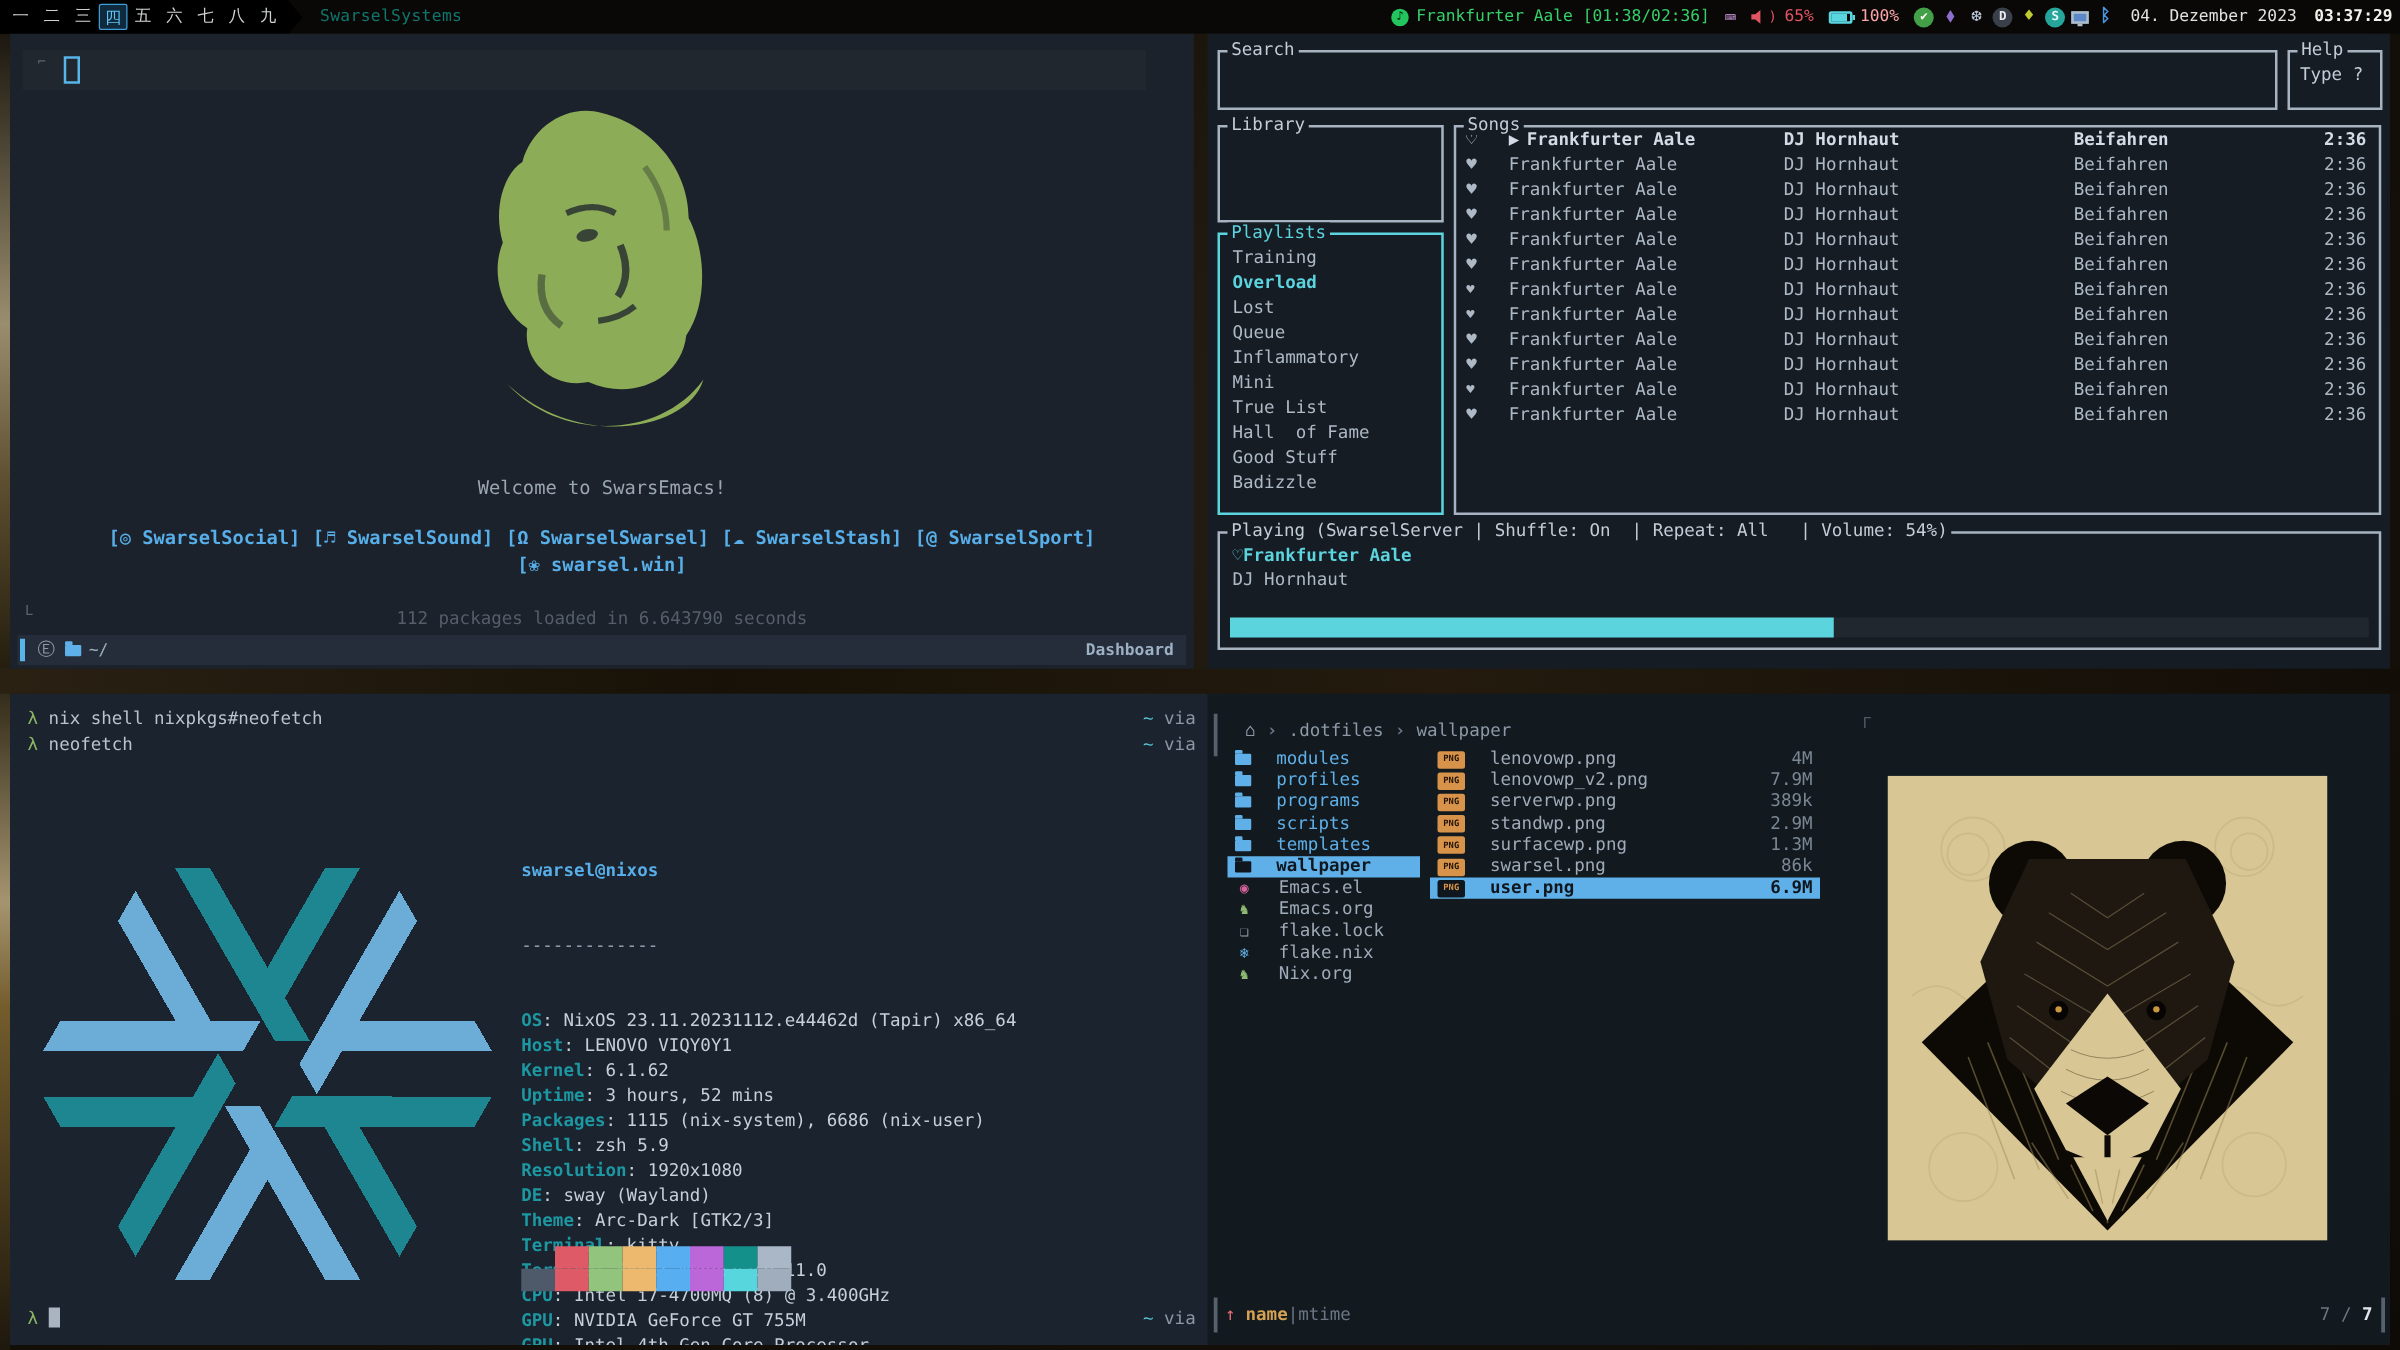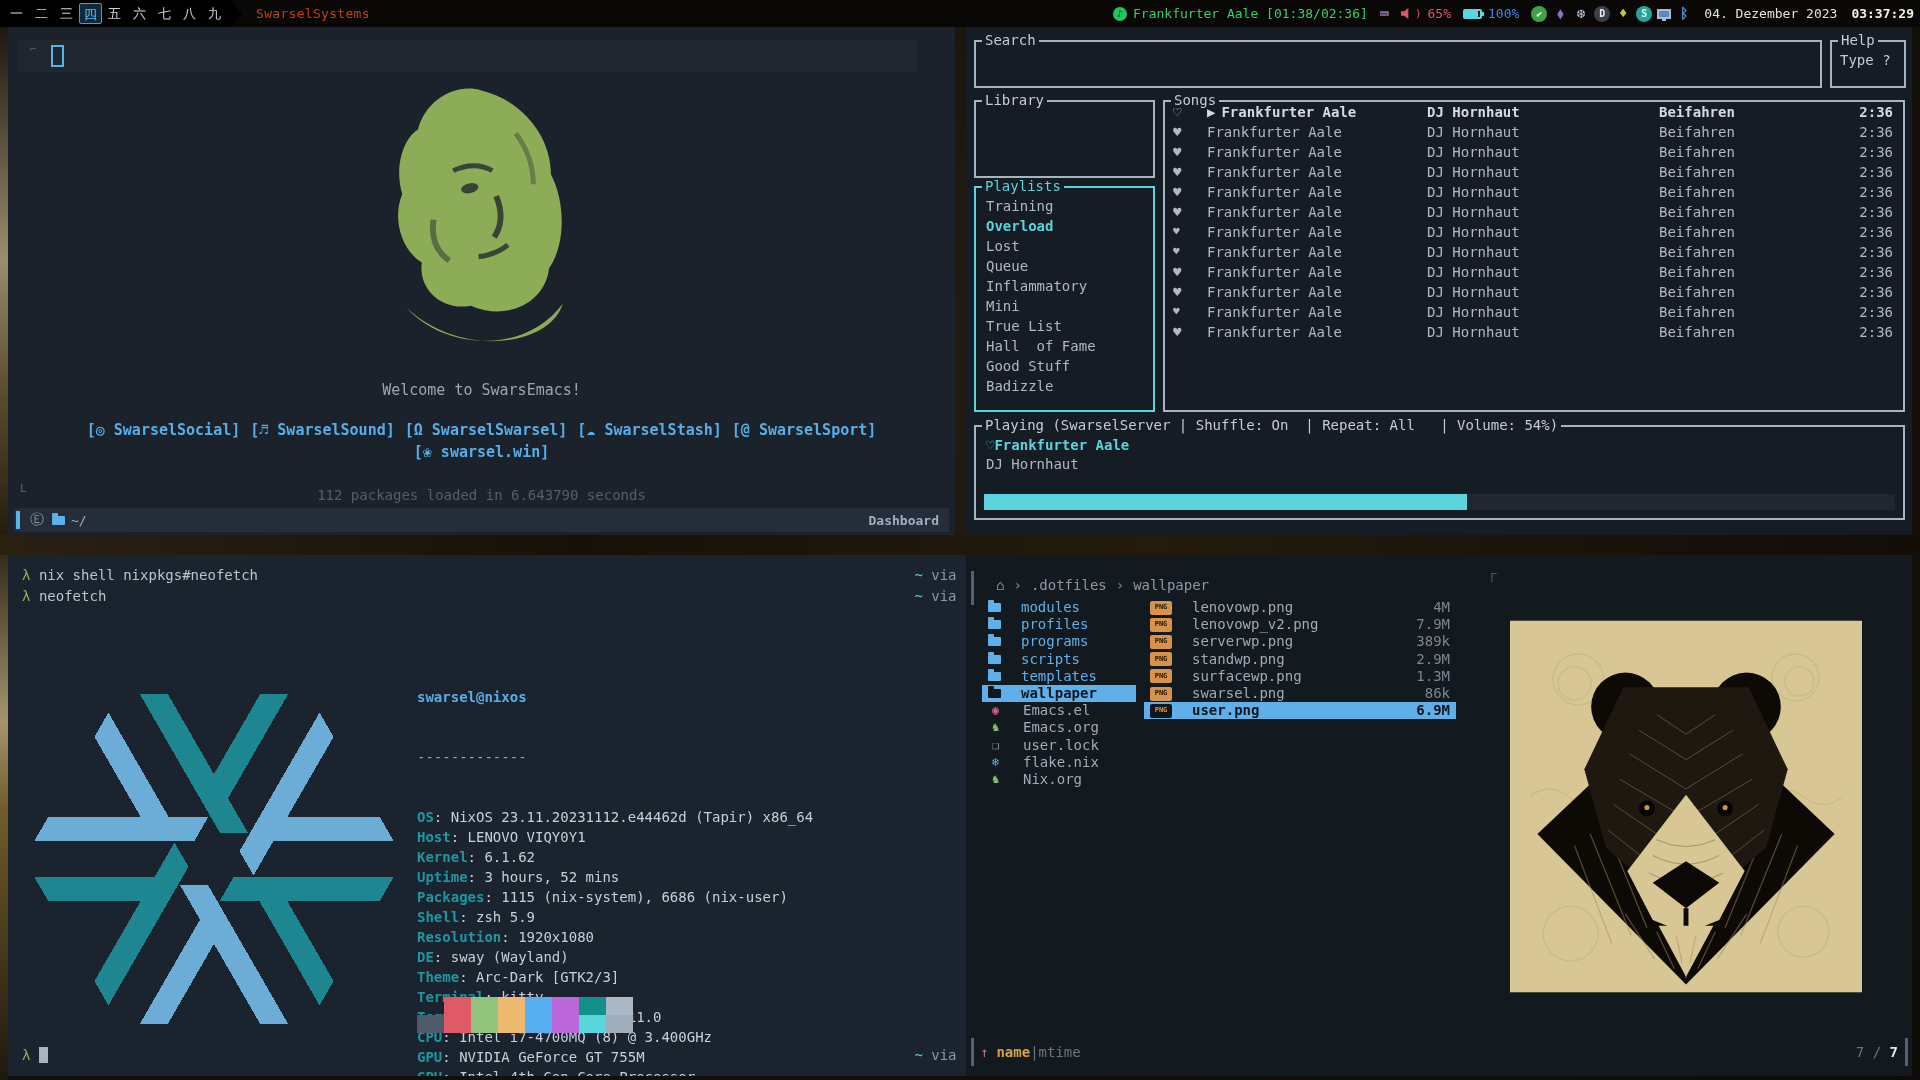--- a/index.html
+++ b/index.html
@@ -16,33 +16,33 @@
   .wall-mid { position:absolute; left:0; top:535px; width:1920px; height:20px;
     background:linear-gradient(90deg,#2a2113,#171107 30%, #241b0e 60%, #120d07); }
 
   
   .topbar { position:absolute; left:0; top:0; width:1920px; height:27px;
     background:rgba(9,8,6,0.96); display:flex; align-items:center; font-size:13px; color:#cfd2d4; }
   .ws-row { display:flex; align-items:center; height:27px; background:#000; padding:0 4px; }
   .ws { padding:0 6px; height:21px; line-height:21px; color:#cfd2d4; cursor:default; }
   .ws.active { color:#5ec1f2; border:1px solid #3f9fd8; background:#102a3d; border-radius:2px; padding:0 4px; }
   .pl-arrow { width:0; height:0; border-top:13.5px solid transparent; border-bottom:13.5px solid transparent; border-left:11px solid #000; }
-  .bar-title { margin-left:14px; color:#c2410c; letter-spacing:.3px; }
+  .bar-title { margin-left:14px; color:#0f766e; letter-spacing:.3px; }
   .bar-right { margin-left:auto; display:flex; align-items:center; gap:12px; padding-right:6px; height:27px; }
   .mod { display:flex; align-items:center; gap:6px; white-space:pre; }
   .sp-ico { width:14px; height:14px; border-radius:50%; background:var(--spotify_green); color:#07210f; font-size:10px; line-height:14px; text-align:center; display:inline-block; }
   .np-text { color:#35d06a; }
   .kbd-ico { color:#d8a0e8; font-size:15px; }
   .vol-ico { width:12px; height:12px; display:inline-block; background:var(--red);
     clip-path:polygon(0 32%, 28% 32%, 62% 4%, 62% 96%, 28% 68%, 0 68%); }
   .vol-wave { color:var(--red); font-size:11px; margin-left:-4px; }
   .vol-text { color:var(--red); }
   .bat-ico { width:19px; height:10px; border:2px solid #59d6df; border-radius:2px; position:relative; background:linear-gradient(90deg,#59d6df 0 84%, transparent 84%); }
   .bat-ico::after { content:""; position:absolute; right:-4px; top:1px; width:2px; height:4px; background:#59d6df; }
-  .bat-text { color:#3b82f6; }
+  .bat-text { color:#fca5a5; }
   .tray { display:flex; align-items:center; gap:5px; }
   .tray-ico { width:16px; height:16px; border-radius:50%; font-size:10px; line-height:16px; text-align:center; display:inline-block; font-weight:bold; }
   .tray-ico.flat { background:transparent !important; font-size:14px; line-height:15px; }
   .monitor-ico { width:14px; height:10px; border:2px solid #aebdc8; background:#5b88c8; display:inline-block; position:relative; }
   .monitor-ico::after { content:""; position:absolute; left:3px; bottom:-4px; width:4px; height:2px; background:#aebdc8; }
   .bar-date { color:#e4e2dc; }
   .bar-time { color:#f2f0ea; font-weight:bold; margin-left:2px; }
 
   
   .win { position:absolute; overflow:hidden; }
@@ -374,21 +374,21 @@
   <div class="fm-corner">Γ</div>
   <div class="fm-col" id="fm-dirs">
       <div class="fm-row"><span class="fico folder"></span><span class="nm">modules</span></div>
       <div class="fm-row"><span class="fico folder"></span><span class="nm">profiles</span></div>
       <div class="fm-row"><span class="fico folder"></span><span class="nm">programs</span></div>
       <div class="fm-row"><span class="fico folder"></span><span class="nm">scripts</span></div>
       <div class="fm-row"><span class="fico folder"></span><span class="nm">templates</span></div>
       <div class="fm-row sel"><span class="fico folder"></span><span class="nm">wallpaper</span></div>
       <div class="fm-row other"><span class="fico" style="color: rgb(212, 99, 156);">◉</span><span class="nm">Emacs.el</span></div>
       <div class="fm-row other"><span class="fico" style="color: rgb(143, 188, 114);">♞</span><span class="nm">Emacs.org</span></div>
-      <div class="fm-row other"><span class="fico" style="color: rgb(154, 165, 175);">❏</span><span class="nm">user.lock</span></div>
+      <div class="fm-row other"><span class="fico" style="color: rgb(154, 165, 175);">❏</span><span class="nm">flake.lock</span></div>
       <div class="fm-row other"><span class="fico" style="color: rgb(99, 180, 232);">❄</span><span class="nm">flake.nix</span></div>
       <div class="fm-row other"><span class="fico" style="color: rgb(143, 188, 114);">♞</span><span class="nm">Nix.org</span></div>
     </div>
   <div class="fm-col" id="fm-files">
       <div class="fm-row other"><span class="png-badge">PNG</span><span class="nm">lenovowp.png</span><span class="size">4M</span></div>
       <div class="fm-row other"><span class="png-badge">PNG</span><span class="nm">lenovowp_v2.png</span><span class="size">7.9M</span></div>
       <div class="fm-row other"><span class="png-badge">PNG</span><span class="nm">serverwp.png</span><span class="size">389k</span></div>
       <div class="fm-row other"><span class="png-badge">PNG</span><span class="nm">standwp.png</span><span class="size">2.9M</span></div>
       <div class="fm-row other"><span class="png-badge">PNG</span><span class="nm">surfacewp.png</span><span class="size">1.3M</span></div>
       <div class="fm-row other"><span class="png-badge">PNG</span><span class="nm">swarsel.png</span><span class="size">86k</span></div>

